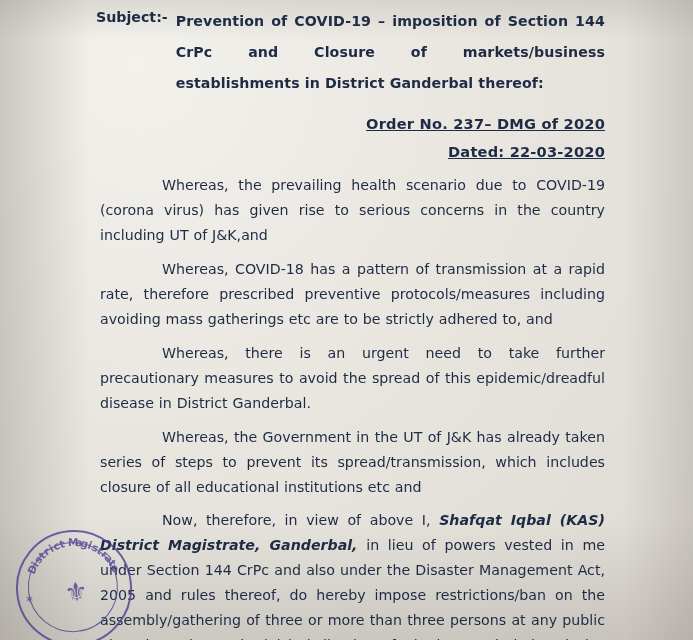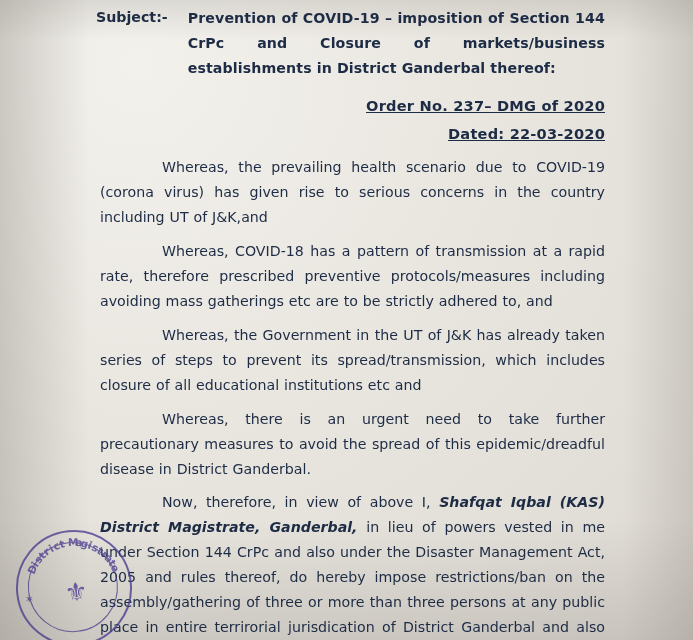--- a/index.html
+++ b/index.html
@@ -61,28 +61,28 @@
 
   .subject-block {
     display: flex;
     align-items: flex-start;
     margin-top: 2px;
     margin-left: -4px;
   }
   .subject-label {
     font-weight: bold;
     white-space: nowrap;
-    margin-right: 20px;
+    margin-right: 8px;
     font-size: 14.2px;
     line-height: 23px;
   }
   .subject-text {
     font-weight: bold;
     text-align: justify;
-    line-height: 25px;
+    line-height: 31px;
     font-size: 14.2px;
     letter-spacing: 0.1px;
   }
 
   .order-line {
     text-align: right;
     font-weight: bold;
     text-decoration: underline;
     margin-top: 12px;
     font-size: 14.6px;
@@ -182,22 +182,22 @@
     <div class="subject-block">
       <div class="subject-label">Subject:-</div>
       <div class="subject-text">Prevention of COVID-19 – imposition of Section 144 CrPc and Closure of markets/business establishments in District Ganderbal thereof:</div>
     </div>
 
     <div class="order-line">Order No. 237– DMG of 2020</div>
     <div class="dated-line">Dated: 22-03-2020</div>
 
     <p class="para">Whereas, the prevailing health scenario due to COVID-19 (corona virus) has given rise to serious concerns in the country including UT of J&amp;K,and</p>
     <p class="para">Whereas, COVID-18 has a pattern of transmission at a rapid rate, therefore prescribed preventive protocols/measures including avoiding mass gatherings etc are to be strictly adhered to, and</p>
+    <p class="para">Whereas, there is an urgent need to take further precautionary measures to avoid the spread of this epidemic/dreadful disease in District Ganderbal.</p>
     <p class="para">Whereas, the Government in the UT of J&amp;K has already taken series of steps to prevent its spread/transmission, which includes closure of all educational institutions etc and</p>
-    <p class="para">Whereas, there is an urgent need to take further precautionary measures to avoid the spread of this epidemic/dreadful disease in District Ganderbal.</p>
 
     <p class="para tight">
       <span>Now, therefore, in view of above I,</span>
       <span class="bolditalic">Shafqat Iqbal (KAS) District Magistrate, Ganderbal,</span><span> in lieu of powers vested in me under Section 144 CrPc and also under the Disaster Management Act, 2005 and rules thereof, do hereby impose restrictions/ban on the assembly/gathering of three or more than three persons at any public place in entire terrirorial jurisdication of District Ganderbal and also order for closure of all  business establishments in District Ganderbal from Sunday 22</span>
     </p>
 
   </div>
 
   <div class="stamp">
     <div class="stamp-inner"></div>

